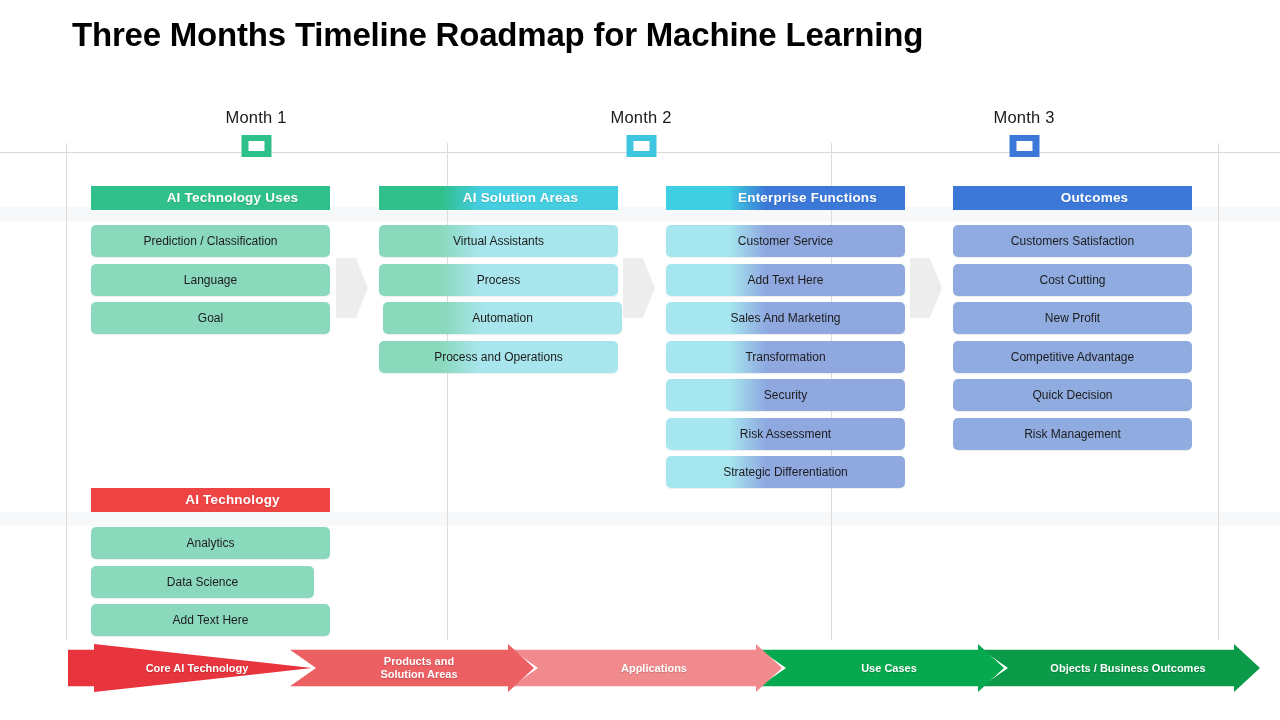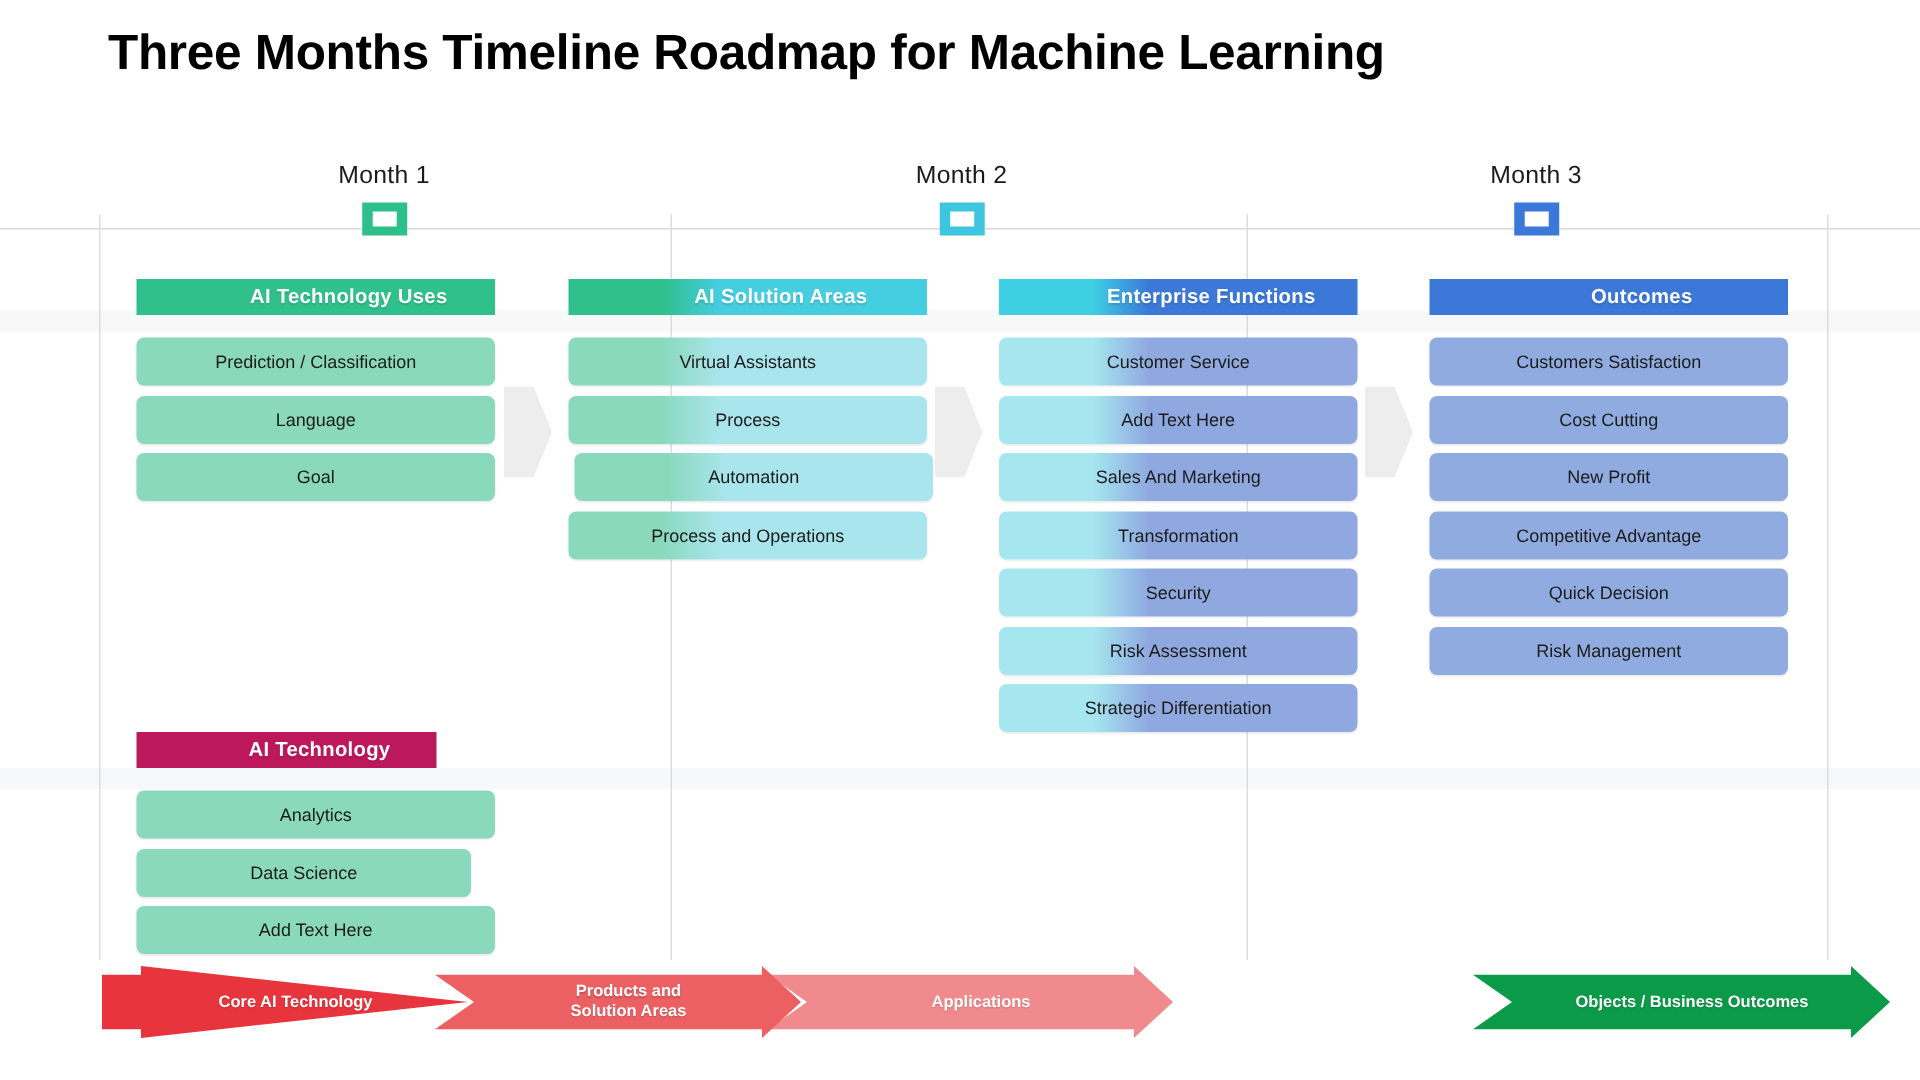--- a/index.html
+++ b/index.html
@@ -224,34 +224,37 @@
       <div class="col-header" style="left: 953px; top: 186px; width: 239px; background: rgb(59, 120, 216);">Outcomes</div>
       <div class="card" style="left: 953px; top: 225px; width: 239px; background: rgb(143, 171, 224);">Customers Satisfaction</div>
       <div class="card" style="left: 953px; top: 263.5px; width: 239px; background: rgb(143, 171, 224);">Cost Cutting</div>
       <div class="card" style="left: 953px; top: 302px; width: 239px; background: rgb(143, 171, 224);">New Profit</div>
       <div class="card" style="left: 953px; top: 340.5px; width: 239px; background: rgb(143, 171, 224);">Competitive  Advantage</div>
       <div class="card" style="left: 953px; top: 379px; width: 239px; background: rgb(143, 171, 224);">Quick Decision</div>
       <div class="card" style="left: 953px; top: 417.5px; width: 239px; background: rgb(143, 171, 224);">Risk Management</div>
     </div>
 
   <div id="secondary-layer">
-      <div class="col-header" style="left: 91px; top: 488px; width: 200px; background: #be185d;">AI Technology</div>
+      <div class="col-header" style="left: 91px; top: 488px; width: 239px; background: #ef4444;">AI Technology</div>
       <div class="card" style="left: 91px; top: 527px; width: 239px; background: rgb(138, 217, 189);">Analytics</div>
       <div class="card" style="left: 91px; top: 565.5px; width: 223px; background: rgb(138, 217, 189);">Data Science</div>
       <div class="card" style="left: 91px; top: 604px; width: 239px; background: rgb(138, 217, 189);">Add Text Here</div>
     </div>
 
   <div class="ribbon" id="ribbon-layer">
       <div class="chev chev-start" style="left: 68px; width: 244px; background: rgb(232, 52, 60); z-index: 10;">
         <span>Core AI Technology</span>
       </div>
       <div class="chev chev-mid" style="left: 512px; width: 270px; background: rgb(240, 138, 140); z-index: 8;">
         <span>Applications</span>
       </div>
       <div class="chev chev-mid" style="left: 290px; width: 244px; background: rgb(236, 95, 98); z-index: 9;">
         <span>Products and<br>Solution Areas</span>
       </div>
+      <div class="chev chev-mid" style="left: 760px; width: 244px; background: rgb(6, 169, 77); z-index: 7;">
+        <span>Use Cases</span>
+      </div>
       <div class="chev chev-end" style="left: 982px; width: 278px; background: rgb(10, 154, 72); z-index: 6;">
         <span>Objects / Business Outcomes</span>
       </div>
     </div>
 
 </div>
 
 </body></html>

